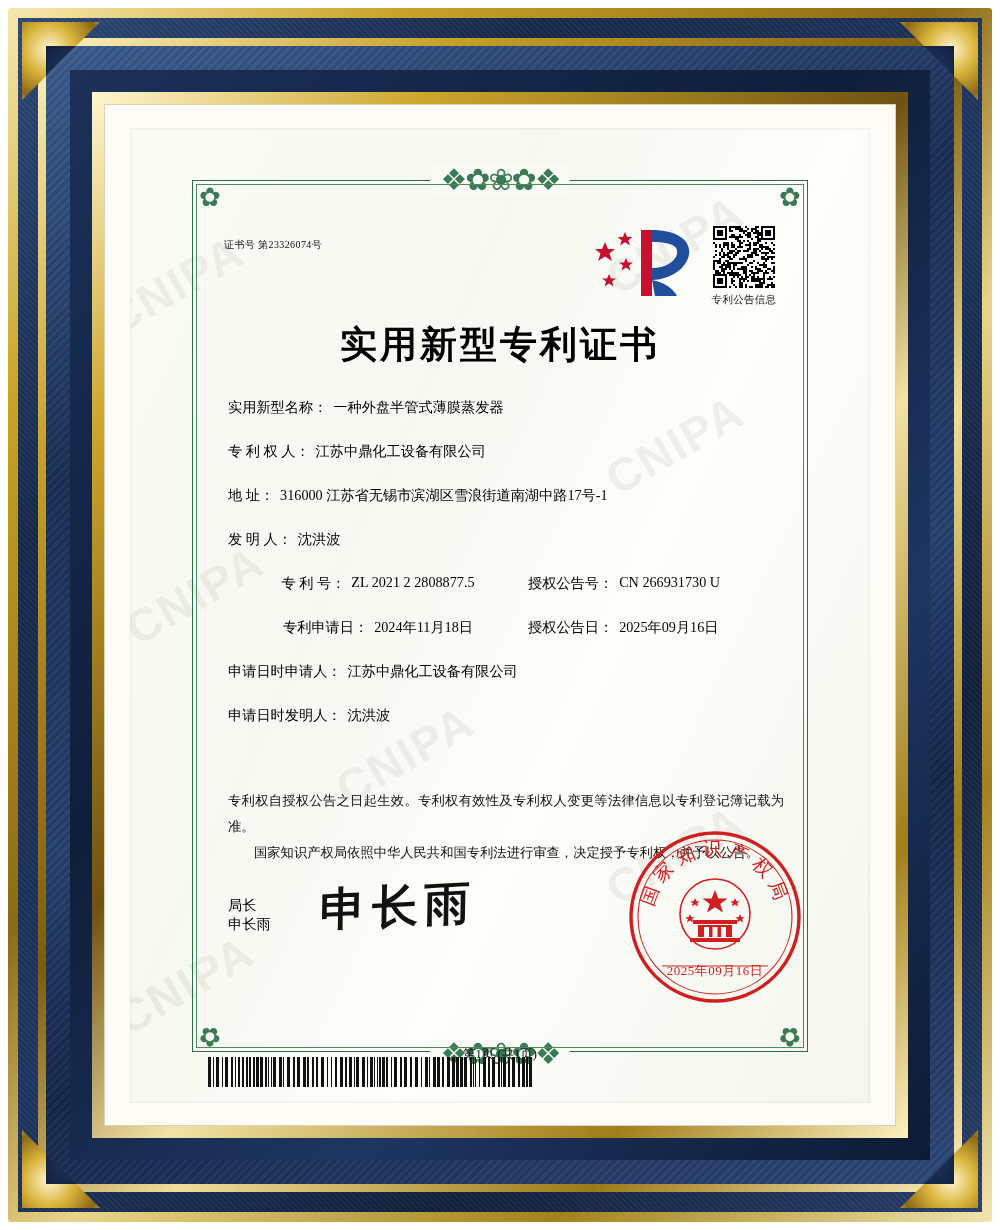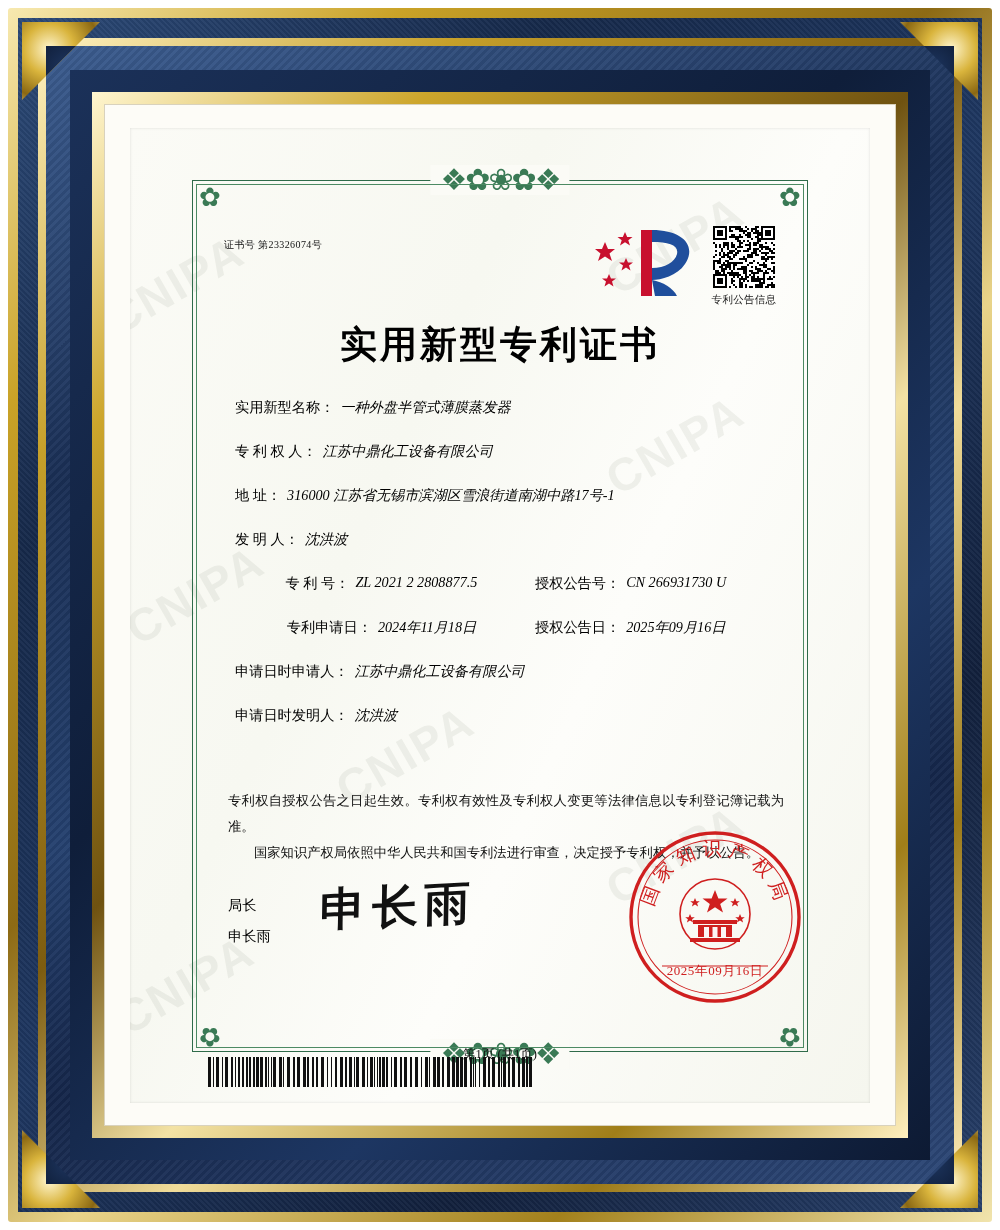--- a/index.html
+++ b/index.html
@@ -214,26 +214,24 @@
   }
   .row {
     position: relative;
     height: 44px;
     display: flex;
     align-items: flex-start;
   }
   .lbl {
     white-space: nowrap;
     color: #000;
-    margin-left: 7px;
   }
   .val {
     margin-left: 6px;
     color: #000;
-    font-style: italic;
   }
   .two-col {
     display: flex;
   }
   .col-a { width: 300px; display: flex; justify-content: center; }
   .col-b { display: flex; }
 
   
   #para {
     position: absolute;
@@ -249,21 +247,21 @@
   #para .indent { text-indent: 26px; }
 
   
   #sig-area {
     position: absolute;
     left: 98px;
     top: 768px;
     font-size: 14.2px;
     color: #000;
   }
-  #sig-area .l1 { margin-bottom: 12px; }
+  #sig-area .l1 { }
   #signature {
     position: absolute;
     left: 190px;
     top: 748px;
     font-size: 46px;
     font-family: "Liberation Serif", serif;
     color: #111;
     letter-spacing: 6px;
     transform: rotate(-3deg) skewX(-4deg);
     font-weight: bold;

